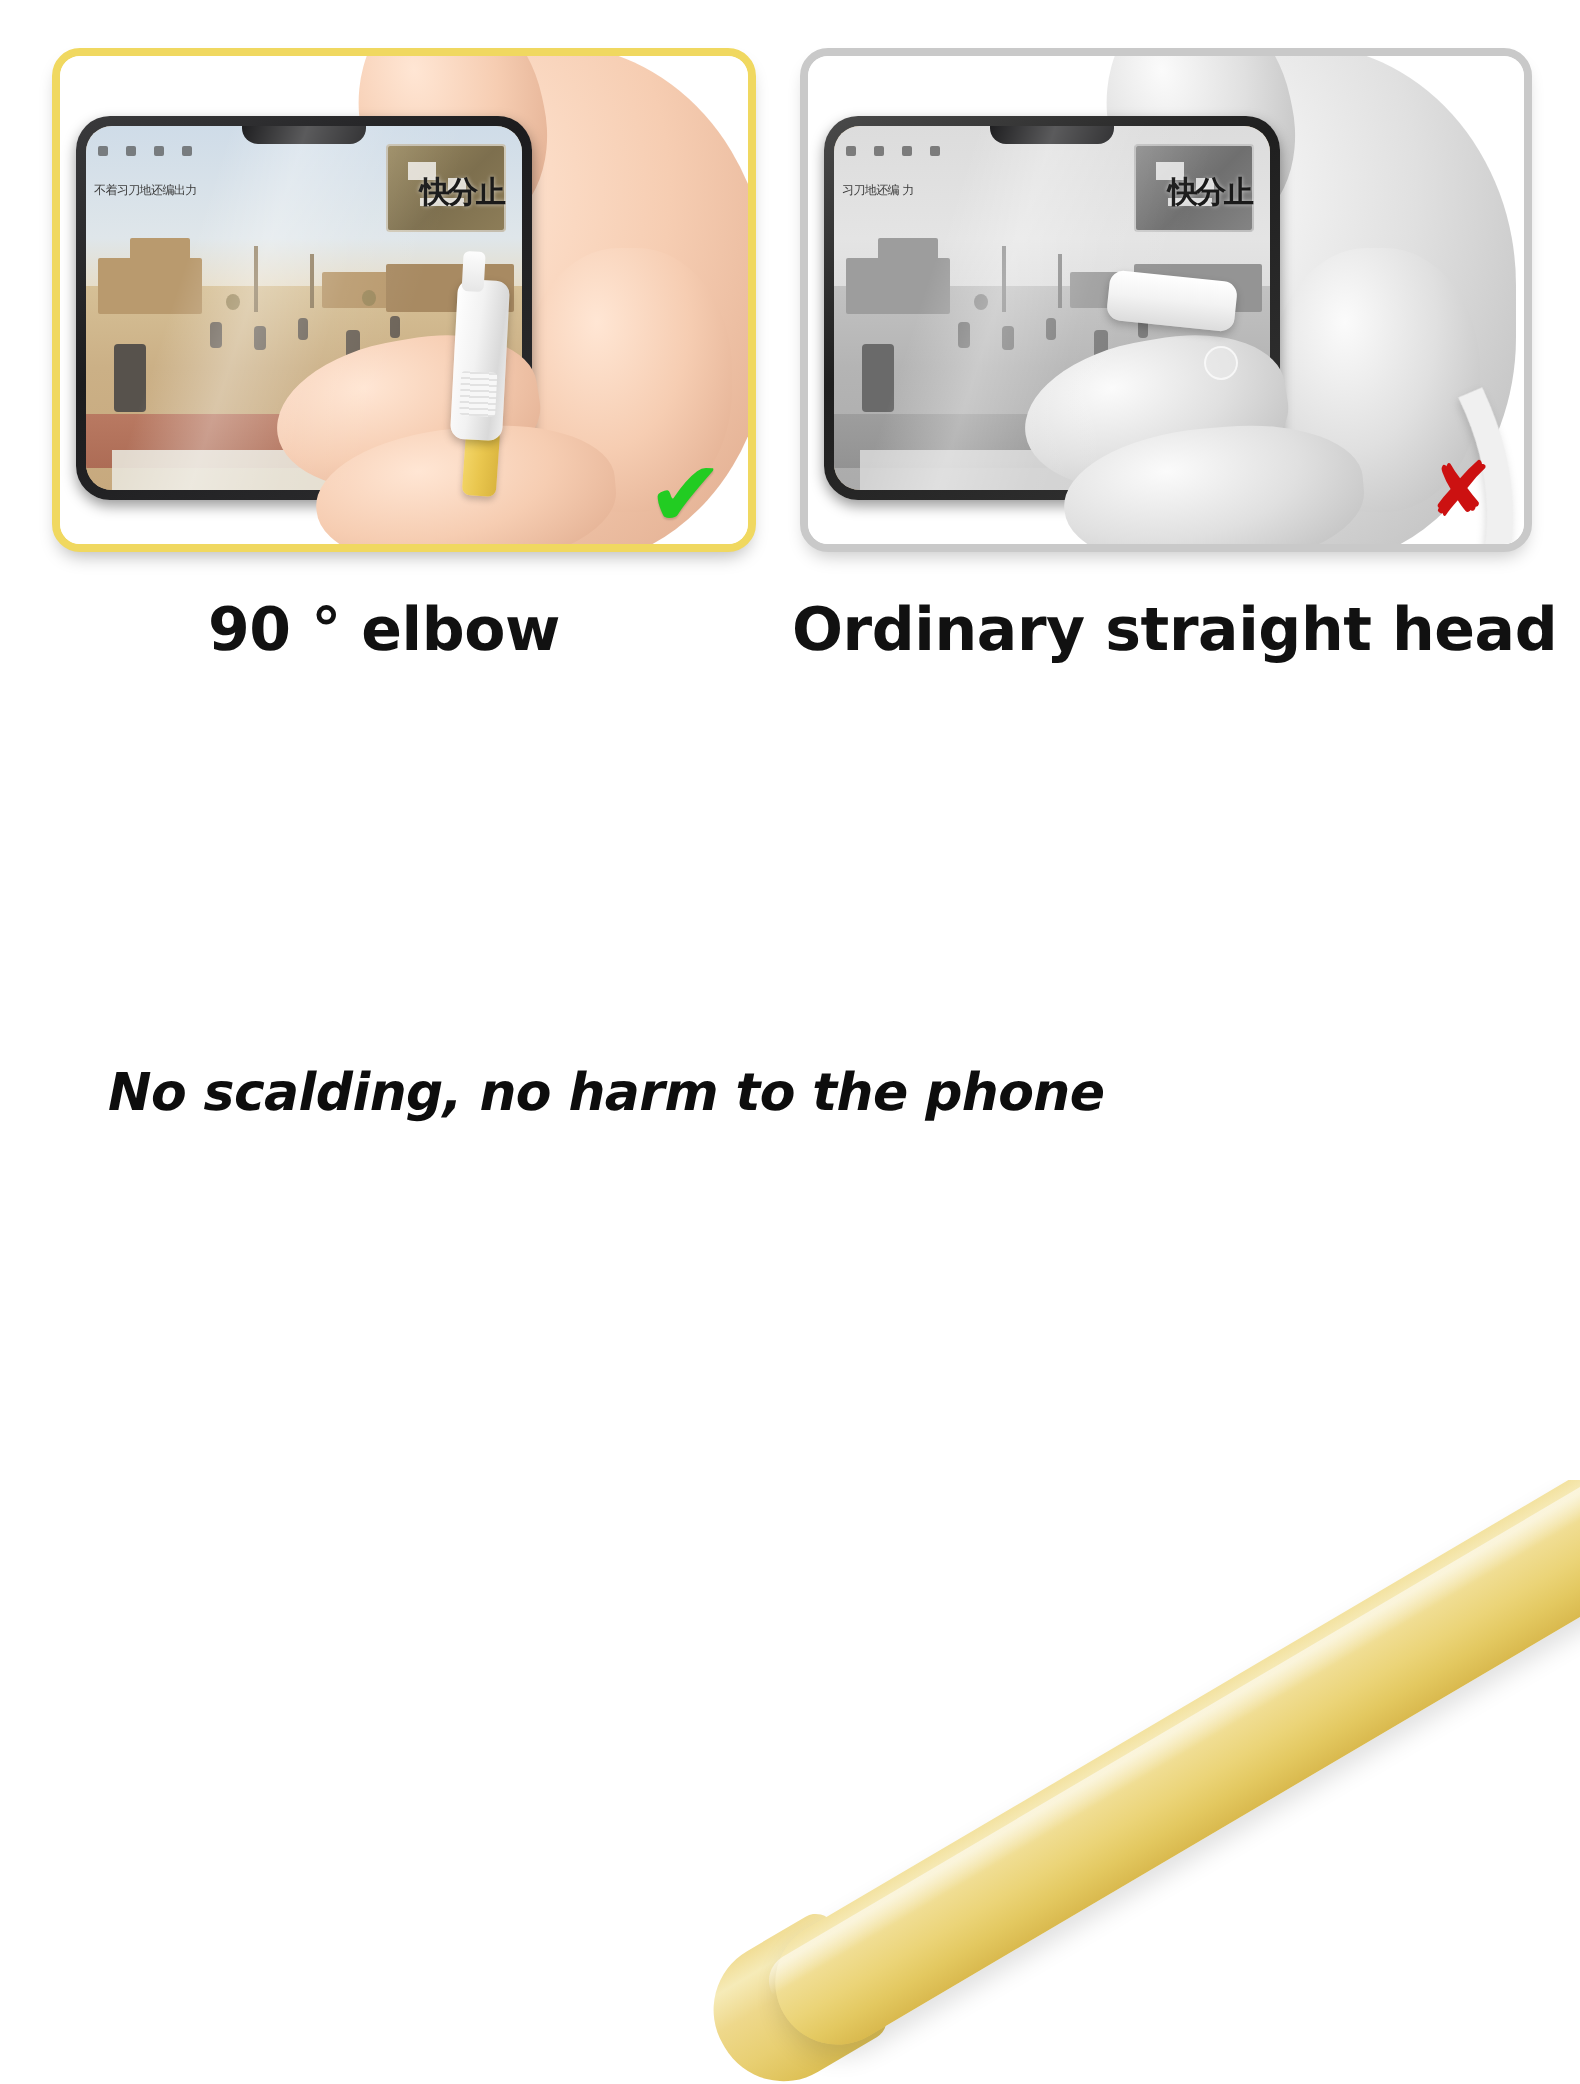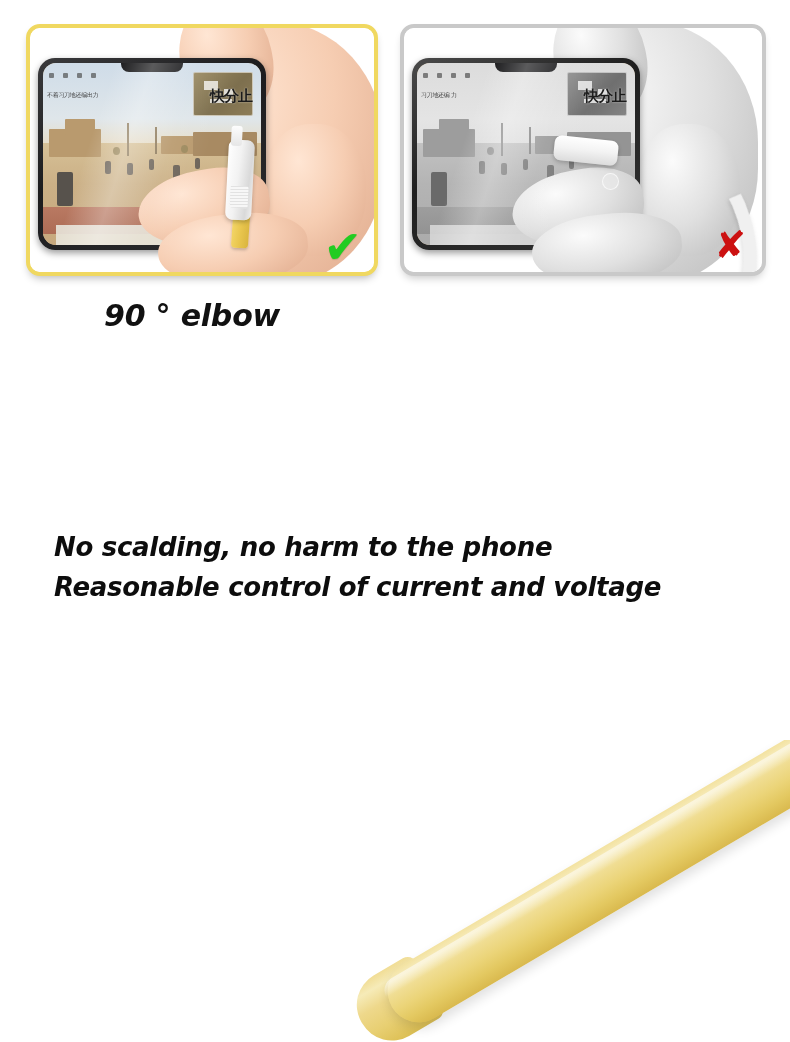--- a/index.html
+++ b/index.html
@@ -210,21 +210,21 @@
   .glyph-cross { font-size:38px; color:#cc1111; right:16px; bottom:8px; }
 
   
   .captions { position:absolute; left:0; top:298px; width:790px; height:52px; }
   .caption {
     position:absolute; top:0;
     font-family:"DejaVu Sans", sans-serif;
     font-weight:bold; font-size:30px; color:#111;
     letter-spacing:-.2px; white-space:nowrap;
   }
-  .caption-good { left:104px;font-style:italic; }
+  .caption-good { left:104px; }
   .caption-bad  { left:396px; }
 
   
   .feature { position:absolute; left:54px; top:512px; width:700px; }
   .feature h1 {
     font-family:"DejaVu Sans", sans-serif;
     font-weight:bold; font-size:44px; color:#0d0d0d;
     letter-spacing:-.8px; line-height:1.05;
   }
   .feature .lines { margin-top:16px;font-style:italic; }
@@ -380,25 +380,25 @@
         <div class="straight-cable"></div>
         <div class="straight-plug"></div>
       </div>
       <div class="glyph glyph-cross">✘</div>
     </div>
   </div>
 </div>
 
 <div class="captions">
   <div class="caption caption-good">90 ° elbow</div>
+  <div class="caption caption-bad">Ordinary straight head</div>
 </div>
 
 <div class="feature">
   <div class="lines">
     <p>No scalding, no harm to the phone</p>
-    <p>Reasonable control of current and voltage</p>
   </div>
 </div>
 
 <div class="cable-wrap">
   <div class="cable-tip"></div>
   <div class="cable"></div>
 </div>
 
 </body></html>

